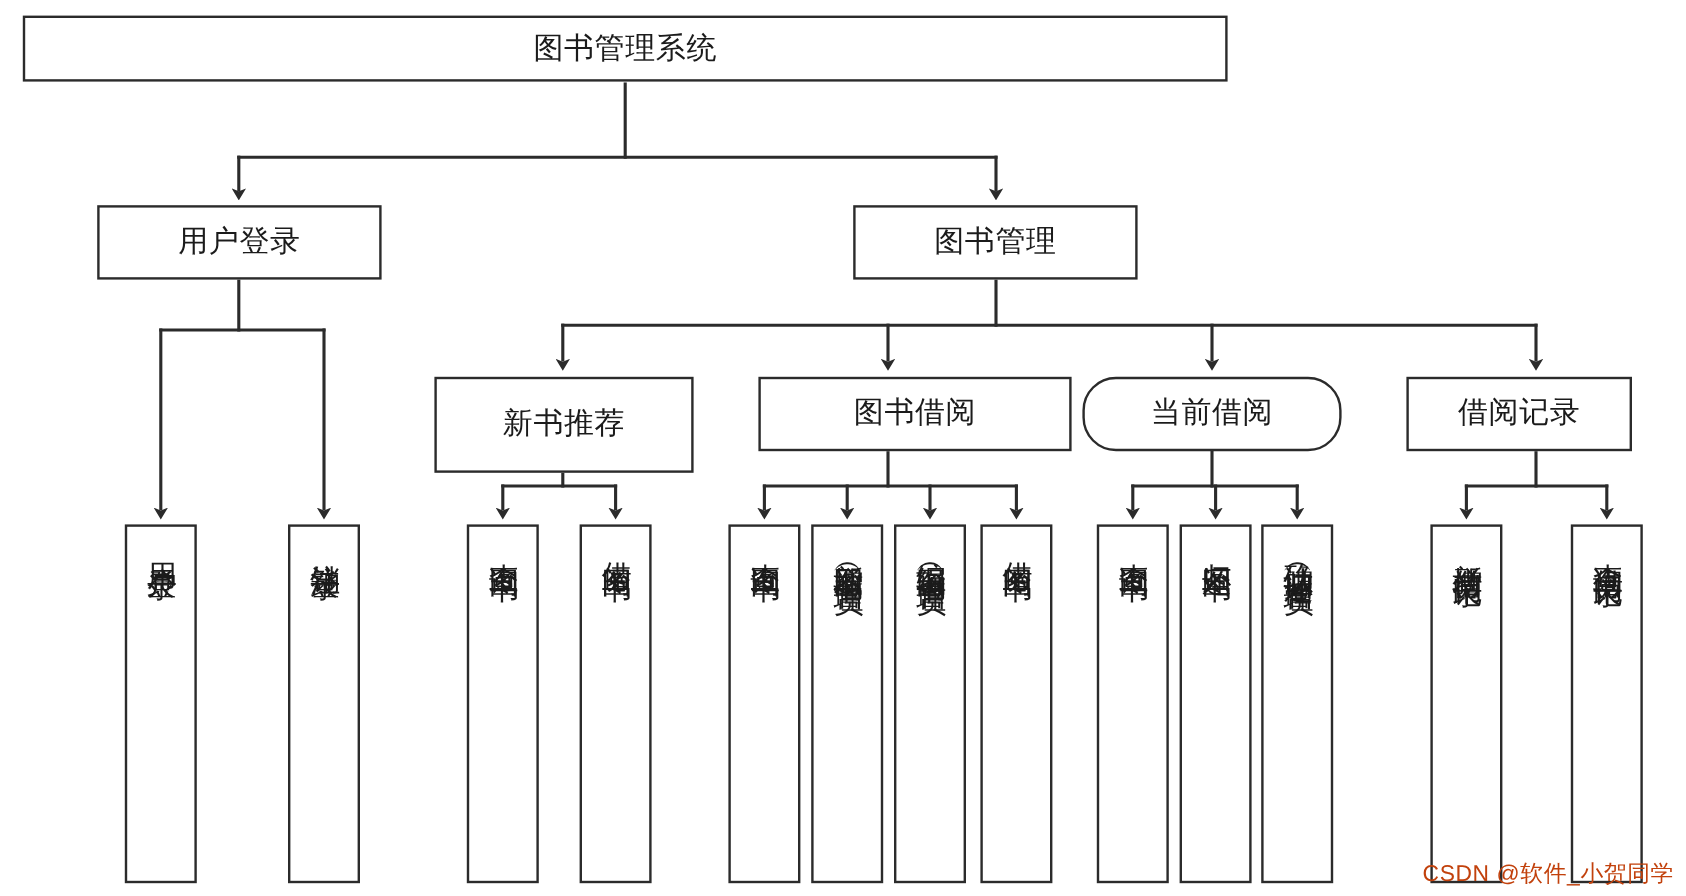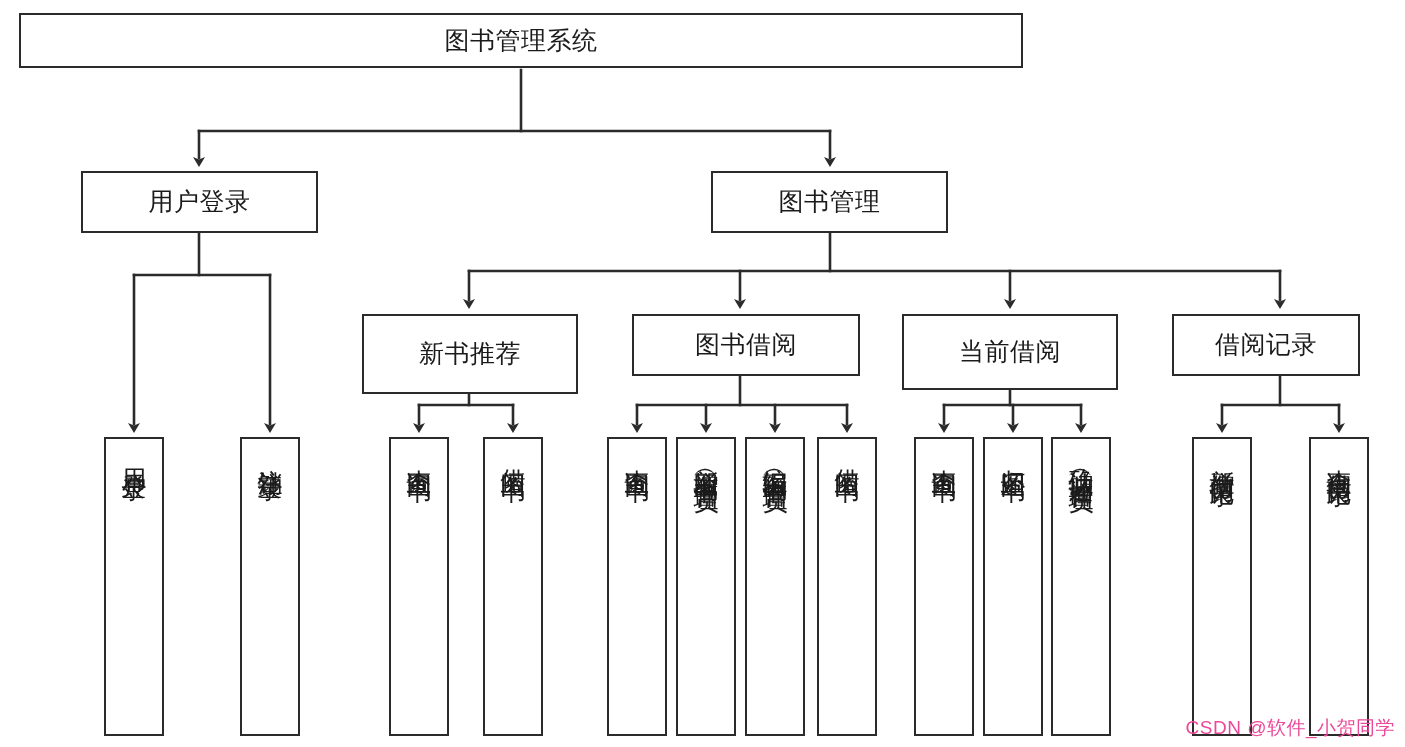--- a/index.html
+++ b/index.html
@@ -62,21 +62,21 @@
     font-size: 25px;
     line-height: 1.0;
     letter-spacing: 3px;
     white-space: nowrap;
   }
   #watermark {
     position: absolute;
     right: 10px;
     bottom: 6px;
     font-size: 19px;
-    color: #ec4899;
+    color: #c2410c;
     white-space: nowrap;
     letter-spacing: 0.5px;
     pointer-events: none;
   }
 </style>
 </head>
 <body>
 
 <div id="canvas">
 
@@ -137,24 +137,24 @@
   <div class="node horiz" style="left:81px; top:171px; width:237px; height:62px;">
     <span class="lbl">用户登录</span>
   </div>
   <div class="node horiz" style="left:711px; top:171px; width:237px; height:62px;font-family:Liberation Serif, serif;">
     <span class="lbl">图书管理</span>
   </div>
 
   <div class="node horiz" style="left:362px; top:314px; width:216px; height:80px;">
     <span class="lbl">新书推荐</span>
   </div>
-  <div class="node horiz" style="left:632px; top:314px; width:228px; height:62px;">
+  <div class="node horiz" style="left:632px; top:314px; width:261px; height:62px;">
     <span class="lbl">图书借阅</span>
   </div>
-  <div class="node horiz" style="left:902px; top:314px; width:216px; height:76px;">
+  <div class="node horiz" style="left:902px; top:314px; width:216px; height:62px;border-radius:28px;">
     <span class="lbl">当前借阅</span>
   </div>
   <div class="node horiz" style="left:1172px; top:314px; width:188px; height:62px;">
     <span class="lbl">借阅记录</span>
   </div>
 
   <div class="node vert" style="left:104px; top:437px; width:60px; height:299px;">
     <span class="lbl">用户登录</span>
   </div>
   <div class="node vert" style="left:240px; top:437px; width:60px; height:299px;">

